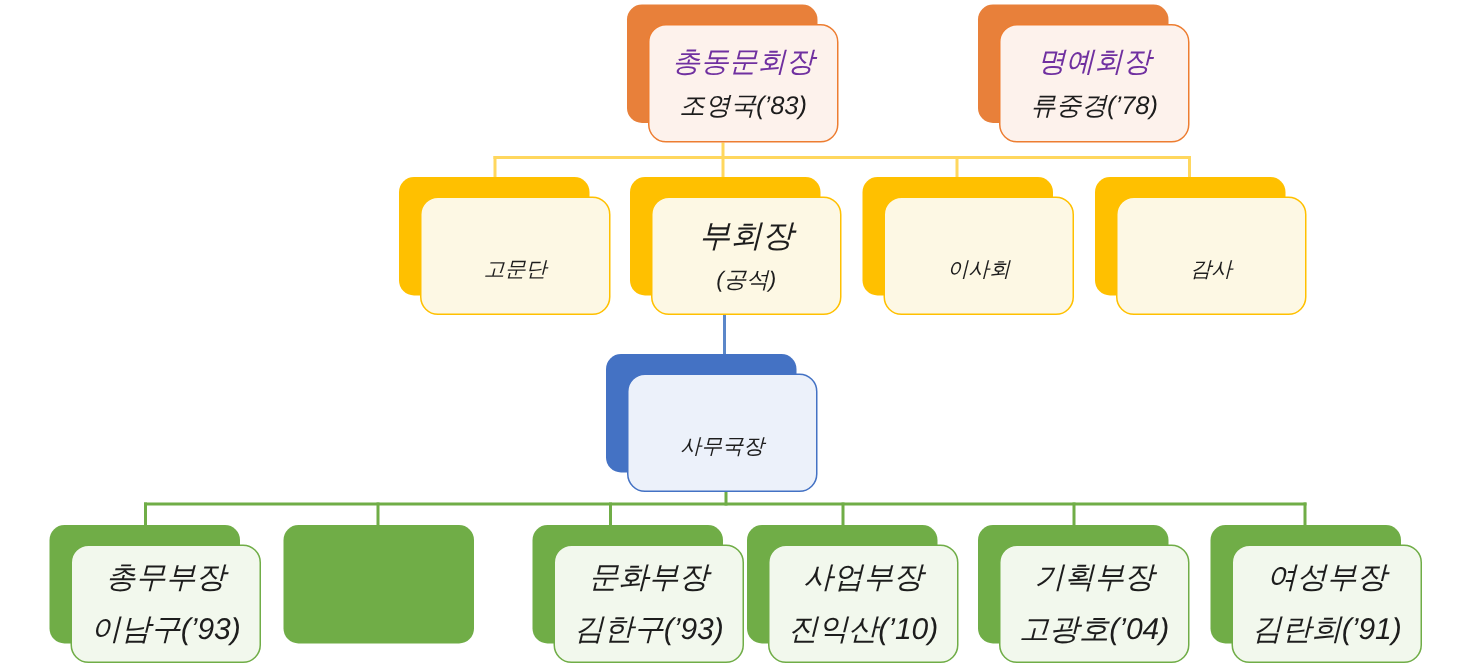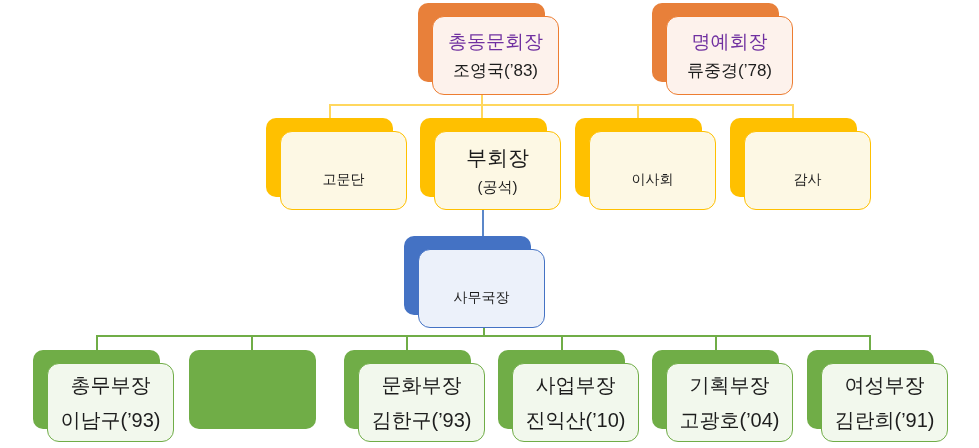--- a/index.html
+++ b/index.html
@@ -11,21 +11,21 @@
     overflow:hidden;
   }
   
   .vline,.hline{position:absolute;z-index:1;}
   .vline{width:2px;}
   .hline{height:2px;}
   .conn-gold{background:var(--connector-gold);}
   .conn-blue{background:var(--connector-blue);}
   .conn-green{background:var(--connector-green);}
   
-  .node{position:absolute;width:141px;height:76px;z-index:2;cursor:default;}
+  .node{position:absolute;width:141px;height:76px;z-index:2;cursor:default;font-style:italic;}
   .node .shadow{
     position:absolute;left:0;top:0;width:127px;height:79px;
     border-radius:10px;
   }
   .node .card{
     position:absolute;left:14px;top:13px;width:127px;height:79px;
     border-radius:12px;box-sizing:border-box;
     display:flex;flex-direction:column;align-items:center;justify-content:center;
     text-align:center;color:#1d1d1d;line-height:1.32;
   }
@@ -125,21 +125,21 @@
     <div class="card">
       <div class="t1">총무부장</div>
       <div class="t2">이남구(’93)</div>
     </div>
   </div>
 
   <div class="node theme-green type-dept" style="left:189px;top:350px">
     <div class="shadow"></div>
   </div>
 
-  <div class="node theme-green type-dept" style="left:344px;top:350px">
+  <div class="node theme-green type-dept" style="left:355px;top:350px">
     <div class="shadow"></div>
     <div class="card">
       <div class="t1">문화부장</div>
       <div class="t2">김한구(’93)</div>
     </div>
   </div>
 
   <div class="node theme-green type-dept" style="left:498px;top:350px">
     <div class="shadow"></div>
     <div class="card">

